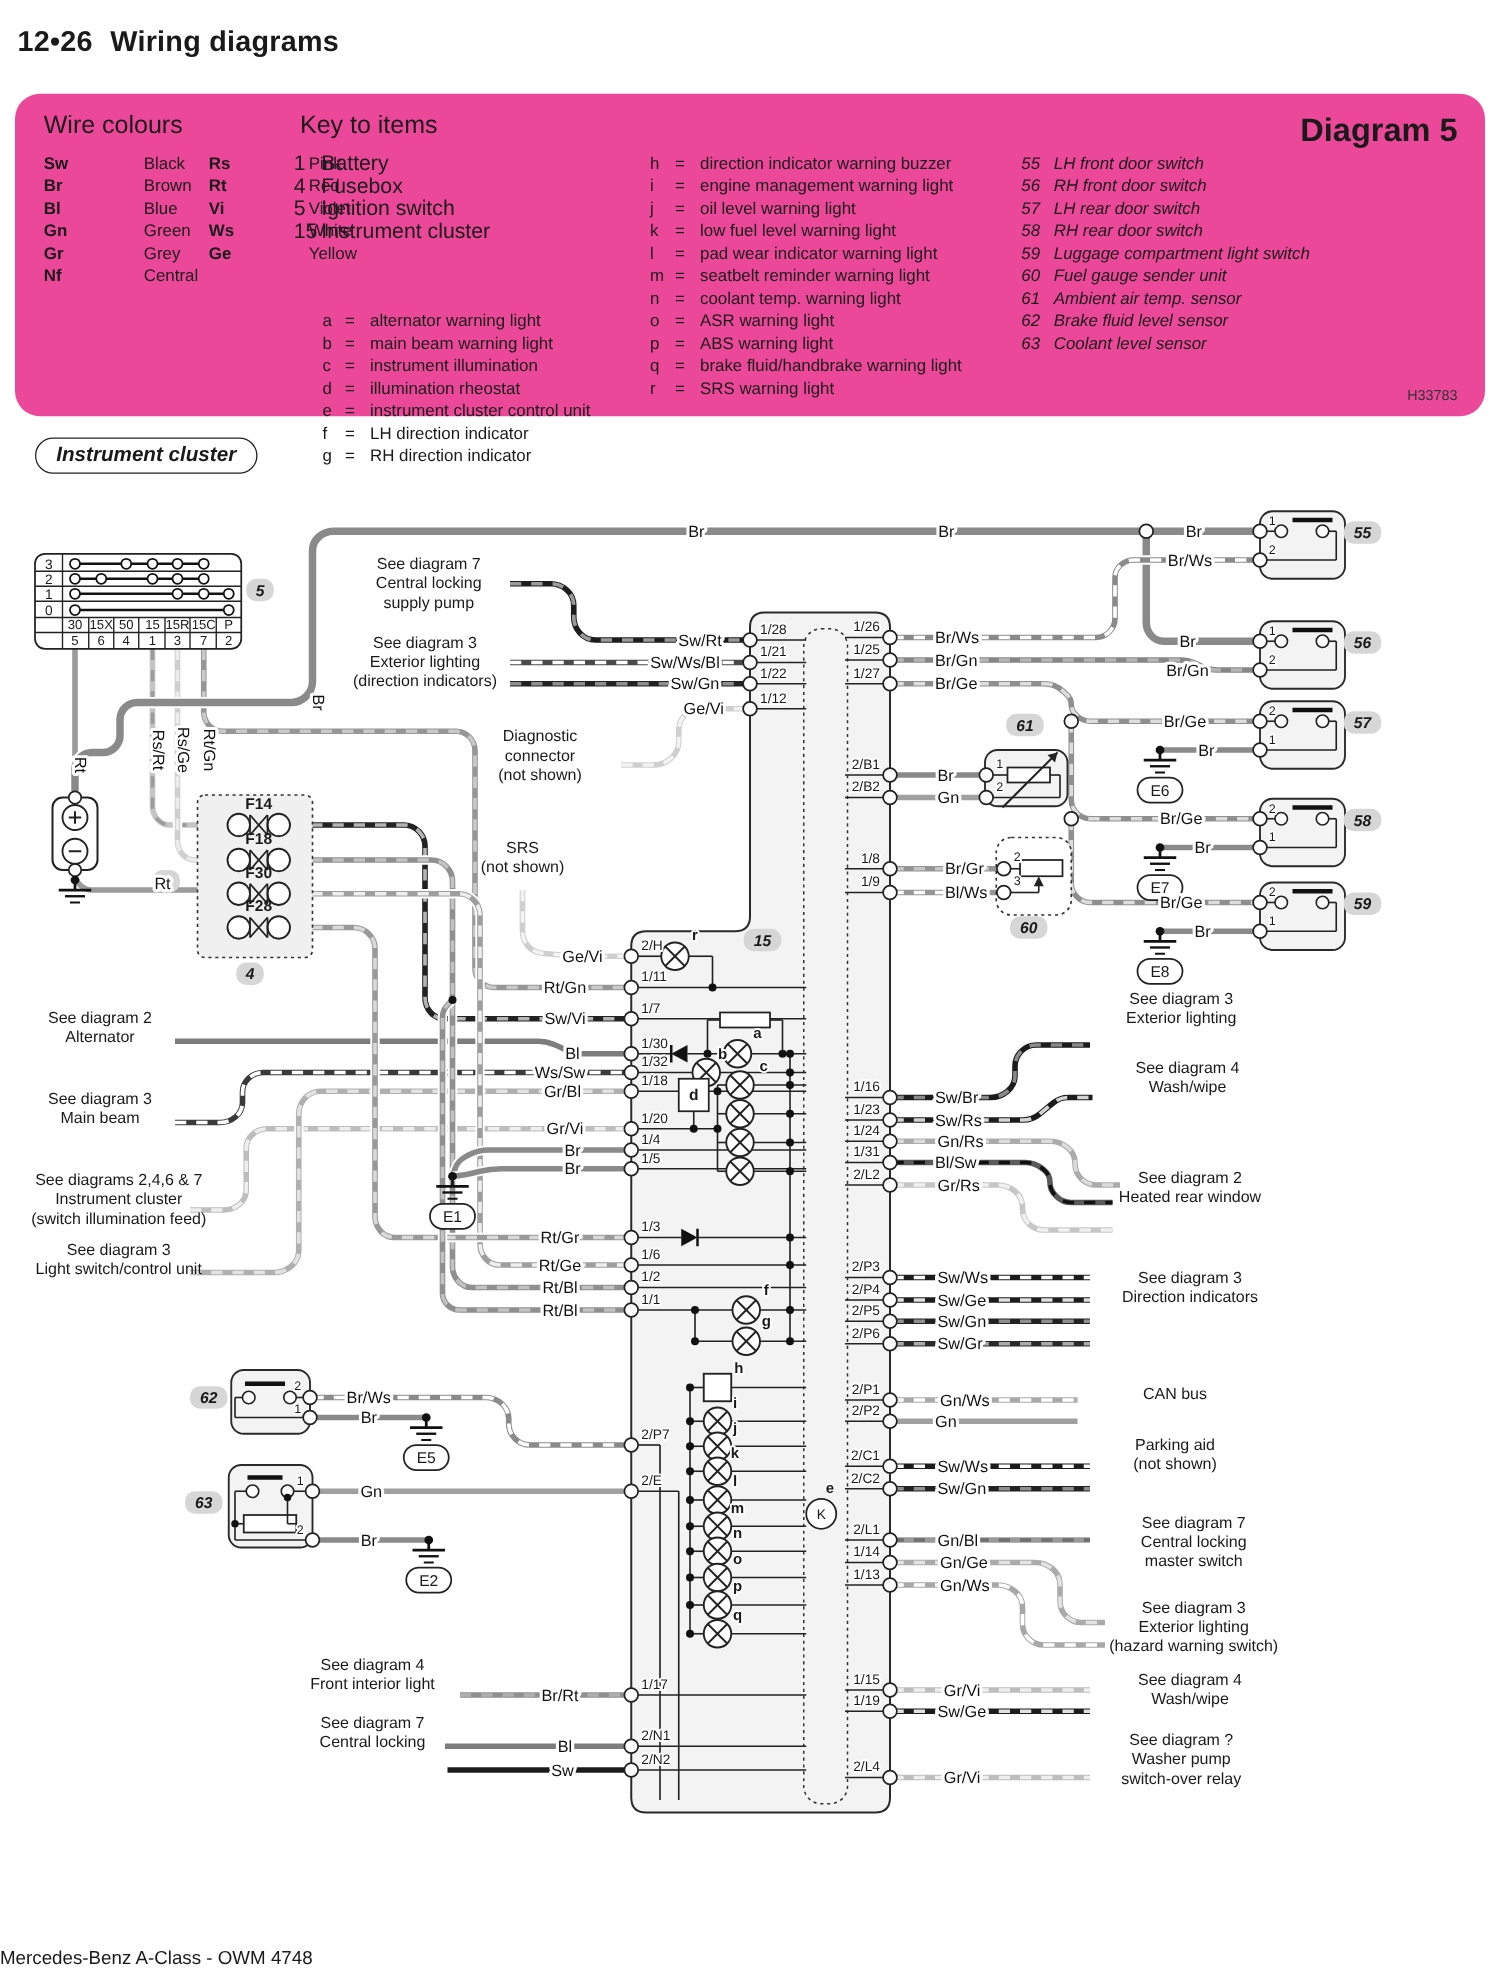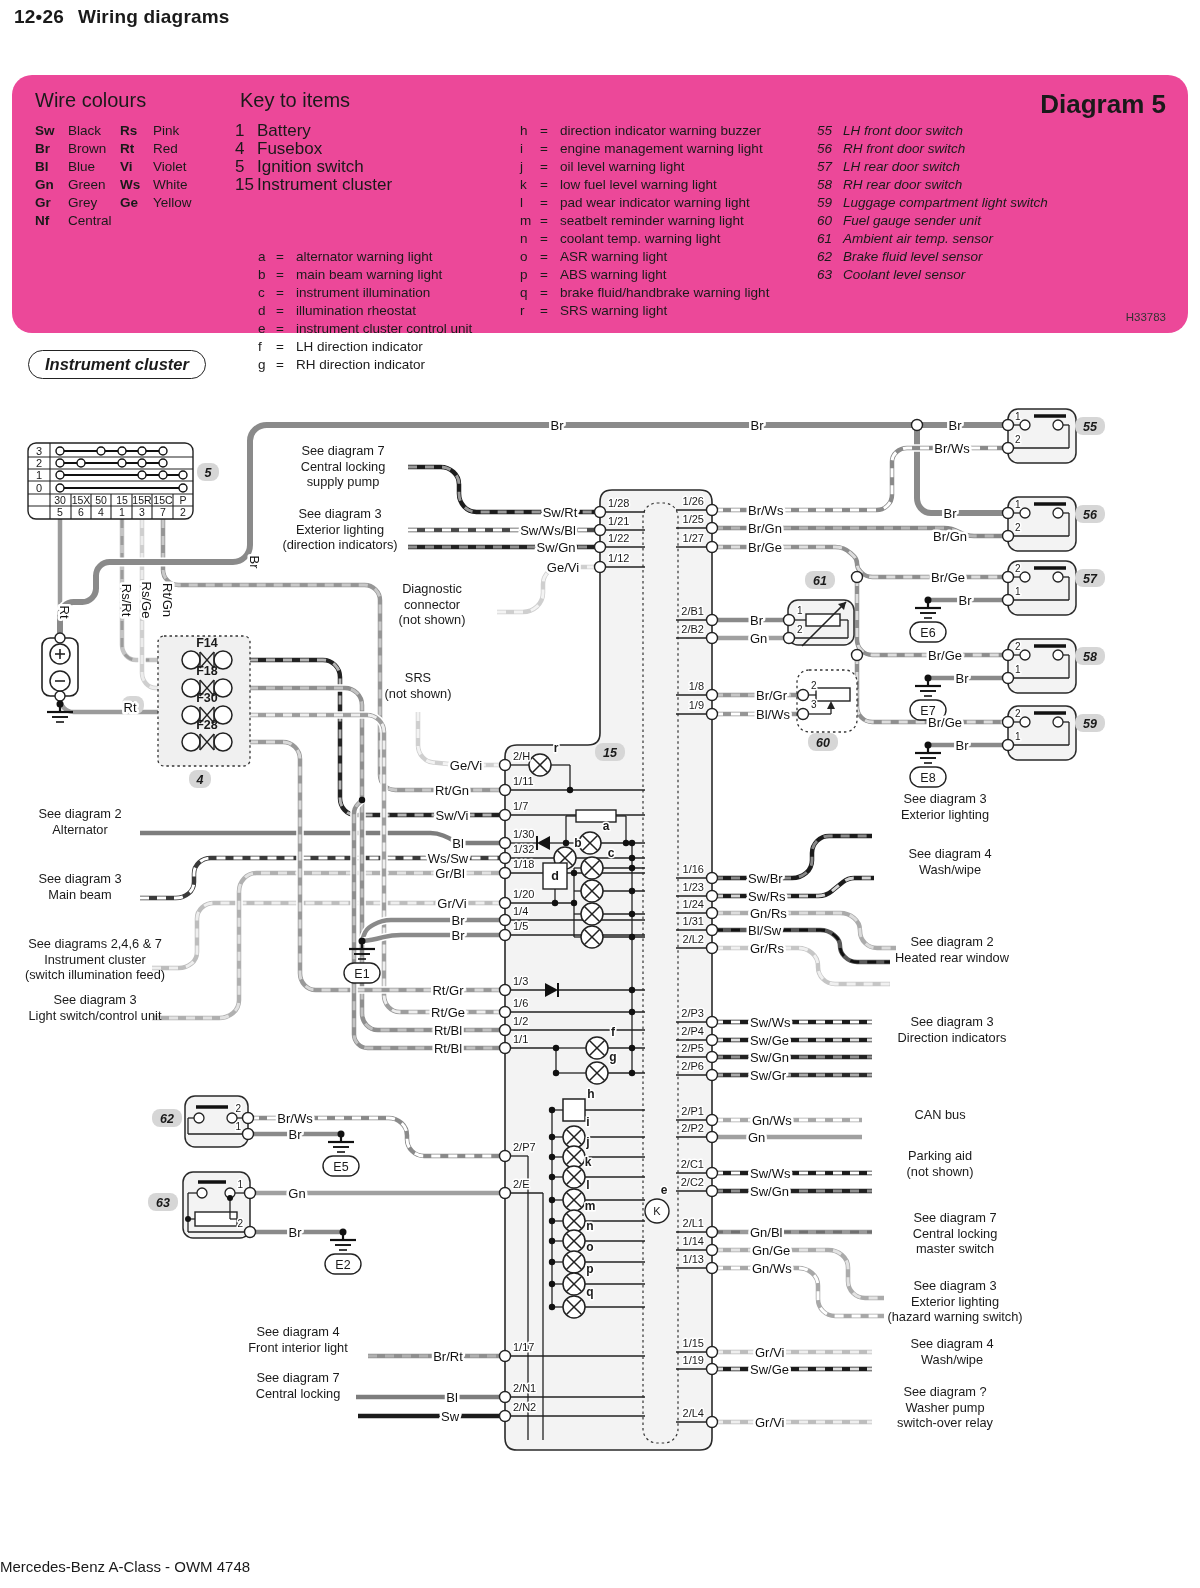--- a/index.html
+++ b/index.html
@@ -1,29 +1,29 @@
 <!DOCTYPE html>
 <html><head>
 <meta charset="utf-8">
 <style>
   html,body{margin:0;padding:0;}
   body{width:1200px;height:1588px;position:relative;background:#fff;
        font-family:"Liberation Sans",sans-serif;color:#1a1a1a;overflow:hidden;}
-  .header{position:absolute;left:14px;top:6px;font-size:19px;font-weight:bold;letter-spacing:.2px;}
+  .header{position:absolute;left:14px;top:20px;font-size:23px;font-weight:bold;letter-spacing:.2px;}
   .header .t{margin-left:14px;}
   .keybox{position:absolute;left:12px;top:75px;width:1176px;height:258px;background:#ec4899;border-radius:20px;}
   .kb-title{position:absolute;top:14px;font-size:20px;}
   .kb-wc-title{left:23px;}
   .kb-key-title{left:228px;}
   .kb-diagram{position:absolute;top:14px;right:22px;font-size:26px;font-weight:bold;}
   .kb-ref{position:absolute;right:22px;bottom:10px;font-size:11.5px;color:#333;}
   #wc-table{position:absolute;left:23px;top:47px;font-size:13.5px;}
   .wc-row{height:18px;line-height:18px;}
   .wc-row b{display:inline-block;width:33px;}
-  .wc-row span{display:inline-block;width:52px;}
+  .wc-row span{display:inline-block;width:52px;margin-left:47px;}
   .wc-row span.n2{width:60px;}
   #ki-col1{position:absolute;left:223px;top:47px;font-size:17px;}
   #ki-col1 .ki-row{height:18px;line-height:18px;}
   #ki-col1 .num{display:inline-block;width:22px;}
   #ki-sub{position:absolute;left:246px;top:173px;font-size:13.5px;}
   .sub-row{height:18px;line-height:18px;}
   .sub-row .lt{display:inline-block;width:18px;}
   .sub-row .eq{display:inline-block;width:20px;}
   #ki-col2{position:absolute;left:508px;top:47px;font-size:13.5px;}
   #ki-col2 .sub-row .lt{width:20px;}

